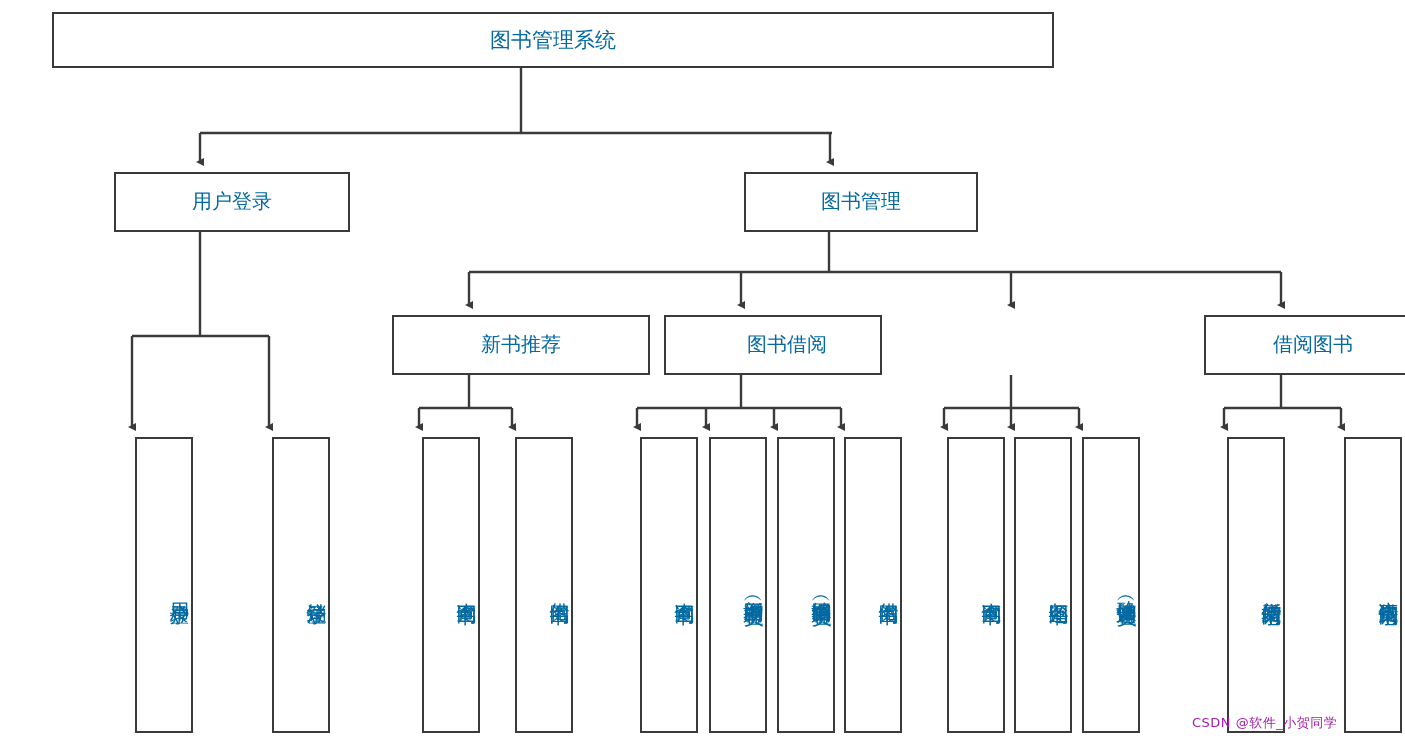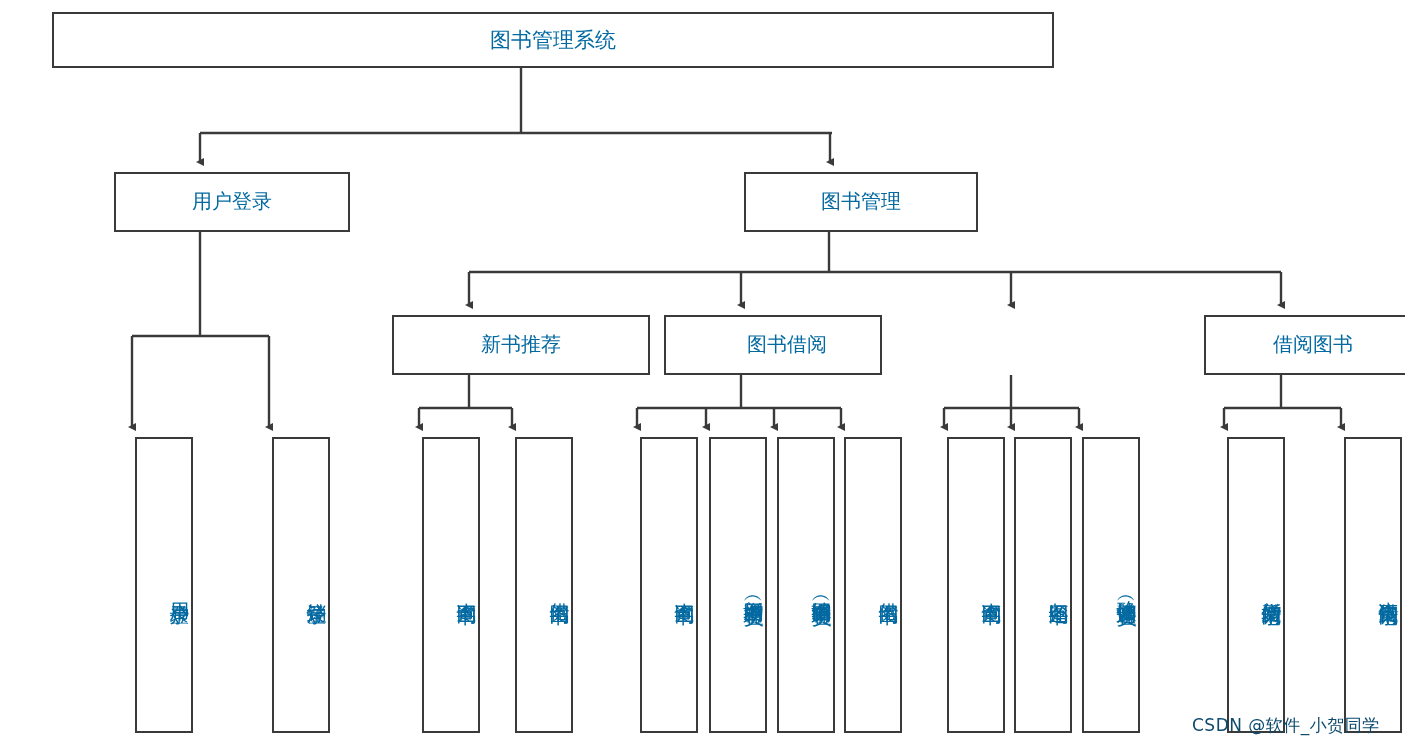--- a/index.html
+++ b/index.html
@@ -55,22 +55,22 @@
     align-items: flex-start;
     justify-content: center;
     padding-top: 8px;
     letter-spacing: 1px;
   }
   .node-leaf .leaf-text {
     display: block;
   }
   .watermark {
     position: absolute;
-    font-size: 17px;
-    color: #0c4a6e;
+    font-size: 13px;
+    color: #a21caf;
     white-space: nowrap;
     letter-spacing: 0.5px;
   }
 </style>
 </head>
 <body>
 
 <div id="diagram-root">
 
   <svg id="edge-layer" viewBox="0 0 1405 747" width="1405" height="747" xmlns="http://www.w3.org/2000/svg">

